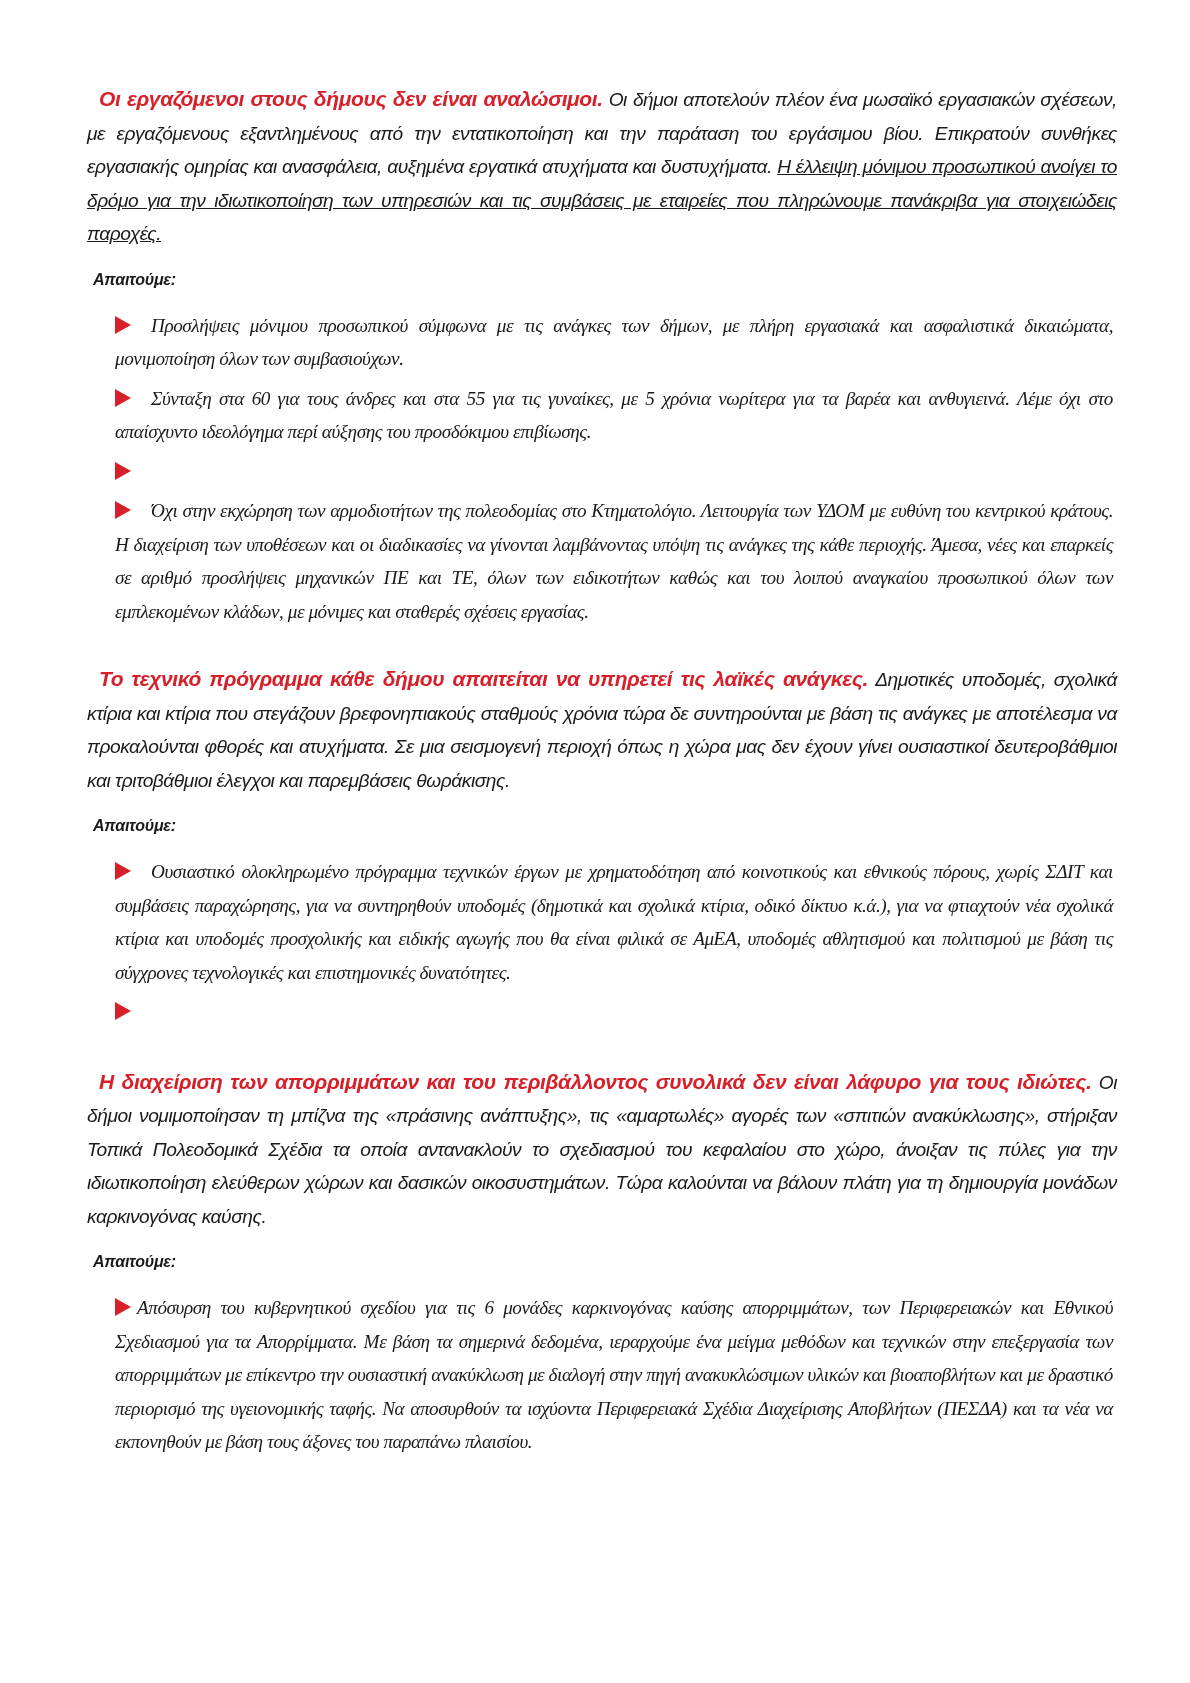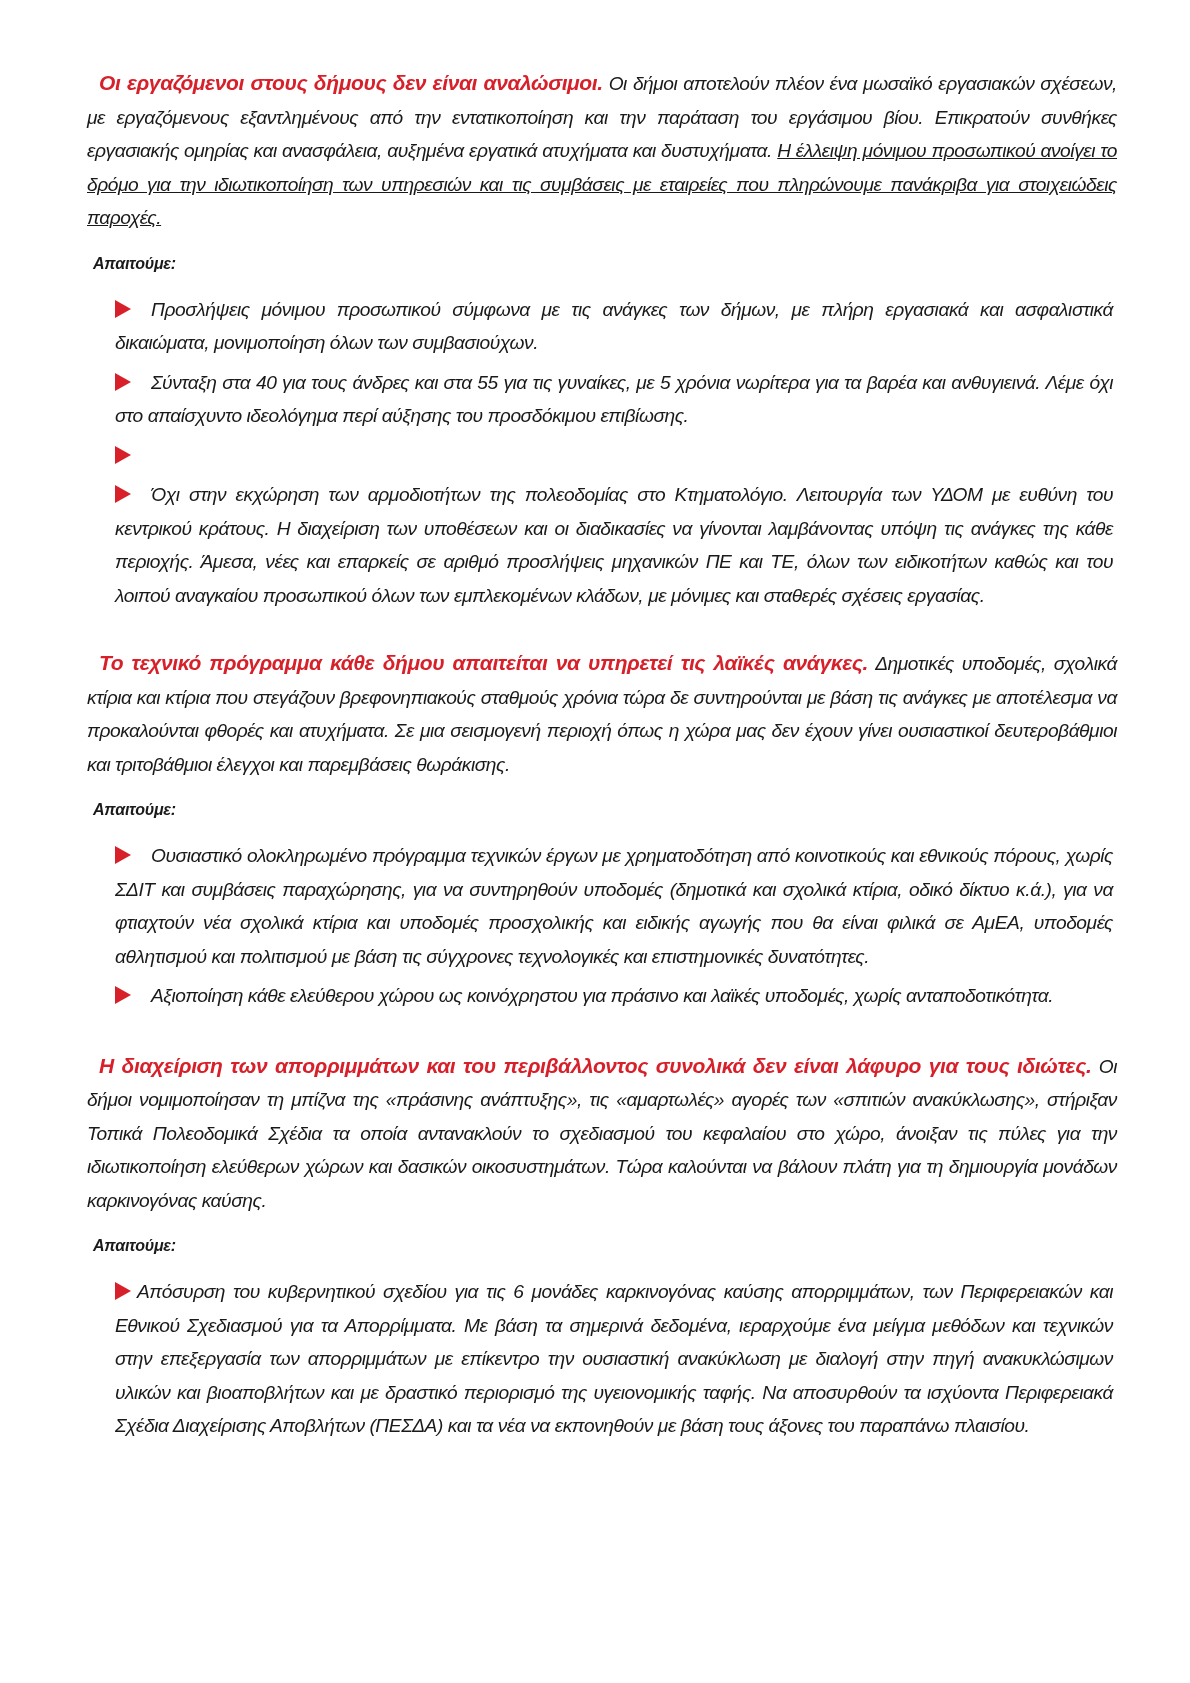--- a/index.html
+++ b/index.html
@@ -11,21 +11,21 @@
       width: 1190px;
       height: 1683px;
       position: relative;
       overflow: hidden;
       font-family: "Liberation Sans", sans-serif;
       color: #1a1a1a;
     }
     .page {
       position: absolute;
       left: 87px;
-      top: 66px;
+      top: 82px;
       width: 1030px;
     }
     .para {
       font-size: 19.2px;
       line-height: 33.5px;
       font-style: italic;
       text-align: justify;
       text-indent: 12px;
       margin: 0 0 14px 0;
       letter-spacing: -0.45px;
@@ -52,20 +52,21 @@
       padding: 0;
       list-style: none;
     }
     .item {
       font-size: 19.2px;
       line-height: 33.5px;
       font-style: italic;
       text-align: justify;
       margin: 0 4px 6px 0;
       letter-spacing: -0.45px;
+      font-family: Liberation Serif, serif;
     }
     .bullet {
       display: inline-block;
       width: 0;
       height: 0;
       border-top: 9px solid transparent;
       border-bottom: 9px solid transparent;
       border-left: 16px solid #d7202a;
       margin-right: 20px;
       vertical-align: -2px;
@@ -78,32 +79,32 @@
 </head>
 <body>
 
 <div class="page">
 
   <section class="sec1">
     <p class="para"><span class="lead">Οι εργαζόμενοι στους δήμους δεν είναι αναλώσιμοι.</span><span> Οι δήμοι αποτελούν πλέον ένα μωσαϊκό εργασιακών σχέσεων, με εργαζόμενους εξαντλημένους από την εντατικοποίηση και την παράταση του εργάσιμου βίου. Επικρατούν συνθήκες εργασιακής ομηρίας και ανασφάλεια, αυξημένα εργατικά ατυχήματα και δυστυχήματα. </span><span class="ul">Η έλλειψη μόνιμου προσωπικού ανοίγει το δρόμο για την ιδιωτικοποίηση των υπηρεσιών και τις συμβάσεις με εταιρείες που πληρώνουμε πανάκριβα για στοιχειώδεις παροχές.</span></p>
     <div class="demand">Απαιτούμε:</div>
     <ul class="list">
       <li class="item"><span class="bullet"></span><span>Προσλήψεις μόνιμου προσωπικού σύμφωνα με τις ανάγκες των δήμων, με πλήρη εργασιακά και ασφαλιστικά δικαιώματα, μονιμοποίηση όλων των συμβασιούχων.</span></li>
-      <li class="item"><span class="bullet"></span><span>Σύνταξη στα 40 για τους άνδρες και στα 55 για τις γυναίκες, με 5 χρόνια νωρίτερα για τα βαρέα και ανθυγιεινά. Λέμε όχι στο απαίσχυντο ιδεολόγημα περί αύξησης του προσδόκιμου επιβίωσης.</span></li>
+      <li class="item"><span class="bullet"></span><span>Σύνταξη στα 60 για τους άνδρες και στα 55 για τις γυναίκες, με 5 χρόνια νωρίτερα για τα βαρέα και ανθυγιεινά. Λέμε όχι στο απαίσχυντο ιδεολόγημα περί αύξησης του προσδόκιμου επιβίωσης.</span></li>
       <li class="item"><span class="bullet"></span></li>
       <li class="item"><span class="bullet"></span><span>Όχι στην εκχώρηση των αρμοδιοτήτων της πολεοδομίας στο Κτηματολόγιο. Λειτουργία των ΥΔΟΜ με ευθύνη του κεντρικού κράτους. Η διαχείριση των υποθέσεων και οι διαδικασίες να γίνονται λαμβάνοντας υπόψη τις ανάγκες της κάθε περιοχής. Άμεσα, νέες και επαρκείς σε αριθμό προσλήψεις μηχανικών ΠΕ και ΤΕ, όλων των ειδικοτήτων καθώς και του λοιπού αναγκαίου προσωπικού όλων των εμπλεκομένων κλάδων, με μόνιμες και σταθερές σχέσεις εργασίας.</span></li>
     </ul>
   </section>
 
   <section class="sec2">
     <p class="para"><span class="lead">Το τεχνικό πρόγραμμα κάθε δήμου απαιτείται να υπηρετεί τις λαϊκές ανάγκες.</span><span> Δημοτικές υποδομές, σχολικά κτίρια και κτίρια που στεγάζουν βρεφονηπιακούς σταθμούς χρόνια τώρα δε συντηρούνται με βάση τις ανάγκες με αποτέλεσμα να προκαλούνται φθορές και ατυχήματα. Σε μια σεισμογενή περιοχή όπως η χώρα μας δεν έχουν γίνει ουσιαστικοί δευτεροβάθμιοι και τριτοβάθμιοι έλεγχοι και παρεμβάσεις θωράκισης.</span></p>
     <div class="demand">Απαιτούμε:</div>
     <ul class="list">
       <li class="item"><span class="bullet"></span><span>Ουσιαστικό ολοκληρωμένο πρόγραμμα τεχνικών έργων με χρηματοδότηση από κοινοτικούς και εθνικούς πόρους, χωρίς ΣΔΙΤ και συμβάσεις παραχώρησης, για να συντηρηθούν υποδομές (δημοτικά και σχολικά κτίρια, οδικό δίκτυο κ.ά.), για να φτιαχτούν νέα σχολικά κτίρια και υποδομές προσχολικής και ειδικής αγωγής που θα είναι φιλικά σε ΑμΕΑ, υποδομές αθλητισμού και πολιτισμού με βάση τις σύγχρονες τεχνολογικές και επιστημονικές δυνατότητες.</span></li>
-      <li class="item"><span class="bullet"></span><span>Αξιοποίηση κάθε ελεύθερου χώρου ως κοινόχρηστου για πράσινο και λαϊκές υποδομές, χωρίς ανταποδοτικότητα.</span></li>
+      <li class="item"><span class="bullet"></span></li>
     </ul>
   </section>
 
   <section class="sec3">
     <p class="para"><span class="lead">Η διαχείριση των απορριμμάτων και του περιβάλλοντος συνολικά δεν είναι λάφυρο για τους ιδιώτες.</span><span> Οι δήμοι νομιμοποίησαν τη μπίζνα της «πράσινης ανάπτυξης», τις «αμαρτωλές» αγορές των «σπιτιών ανακύκλωσης», στήριξαν Τοπικά Πολεοδομικά Σχέδια τα οποία αντανακλούν το σχεδιασμού του κεφαλαίου στο χώρο, άνοιξαν τις πύλες για την ιδιωτικοποίηση ελεύθερων χώρων και δασικών οικοσυστημάτων. Τώρα καλούνται να βάλουν πλάτη για τη δημιουργία μονάδων καρκινογόνας καύσης.</span></p>
     <div class="demand">Απαιτούμε:</div>
     <ul class="list">
       <li class="item"><span class="bullet tight"></span><span>Απόσυρση του κυβερνητικού σχεδίου για τις 6 μονάδες καρκινογόνας καύσης απορριμμάτων, των Περιφερειακών και Εθνικού Σχεδιασμού για τα Απορρίμματα.  Με βάση τα σημερινά δεδομένα, ιεραρχούμε ένα μείγμα μεθόδων και τεχνικών στην επεξεργασία των απορριμμάτων με επίκεντρο την ουσιαστική ανακύκλωση με διαλογή στην πηγή ανακυκλώσιμων υλικών και βιοαποβλήτων και με δραστικό περιορισμό της υγειονομικής ταφής. Να αποσυρθούν τα ισχύοντα Περιφερειακά Σχέδια Διαχείρισης Αποβλήτων (ΠΕΣΔΑ) και τα νέα να εκπονηθούν με βάση τους άξονες του παραπάνω πλαισίου.</span></li>
     </ul>
   </section>

